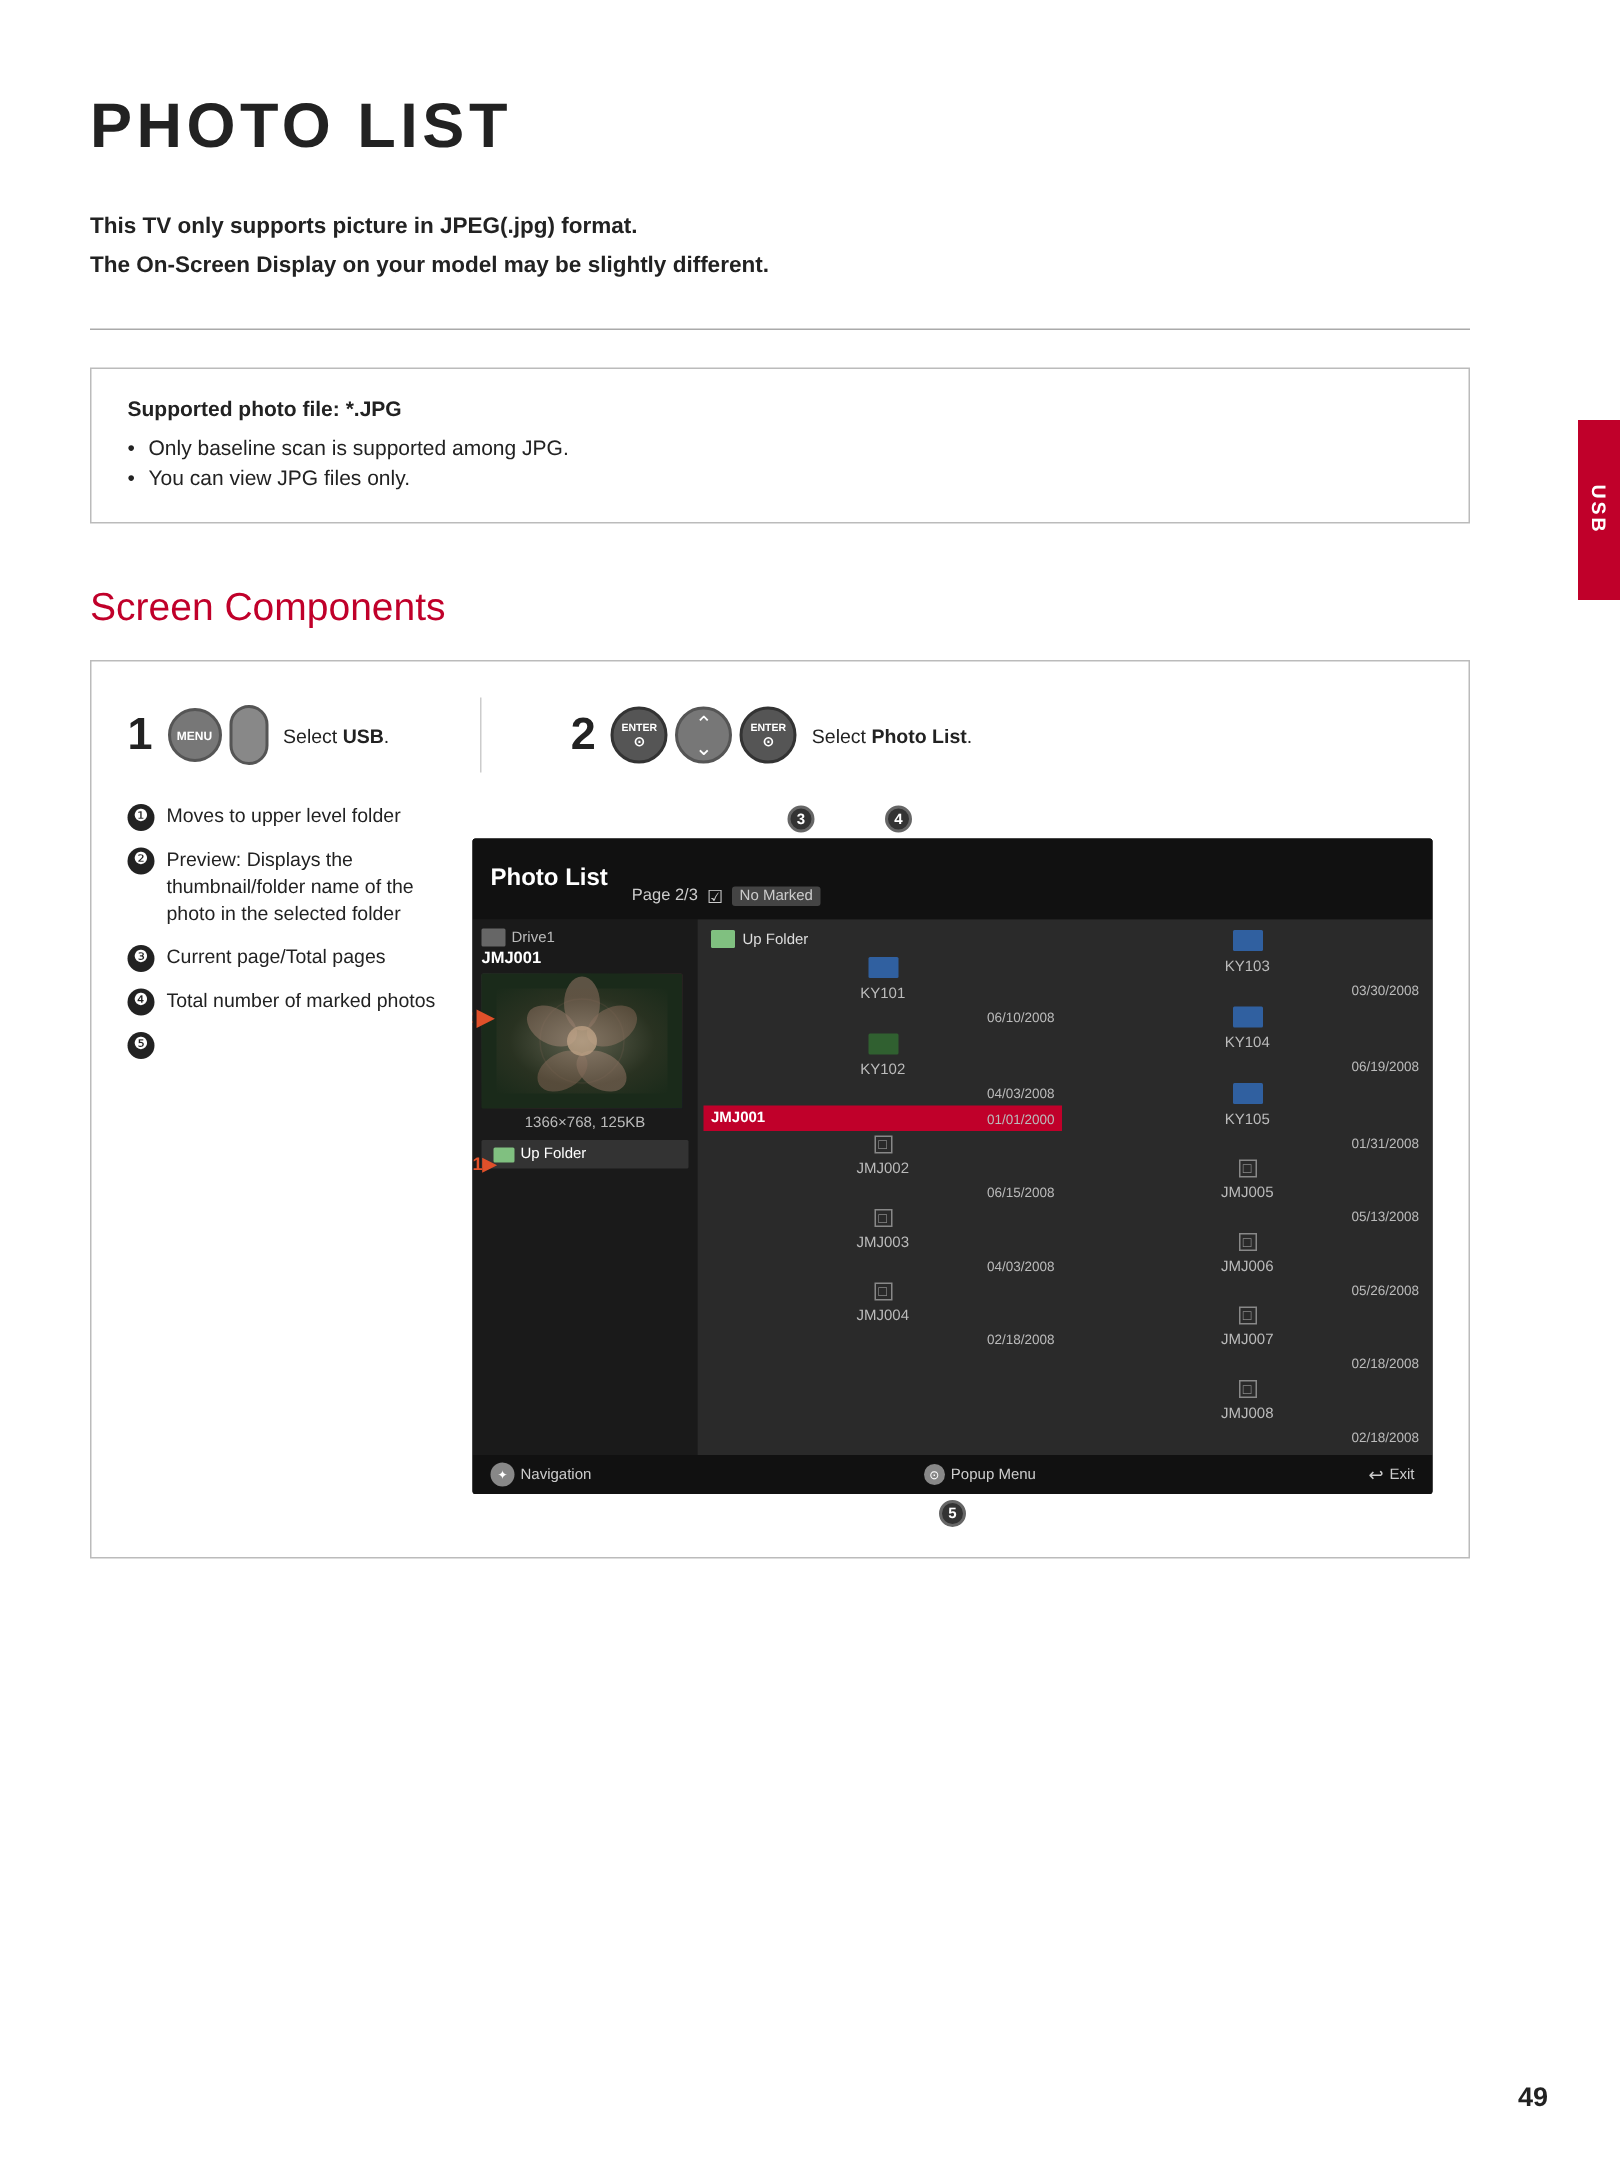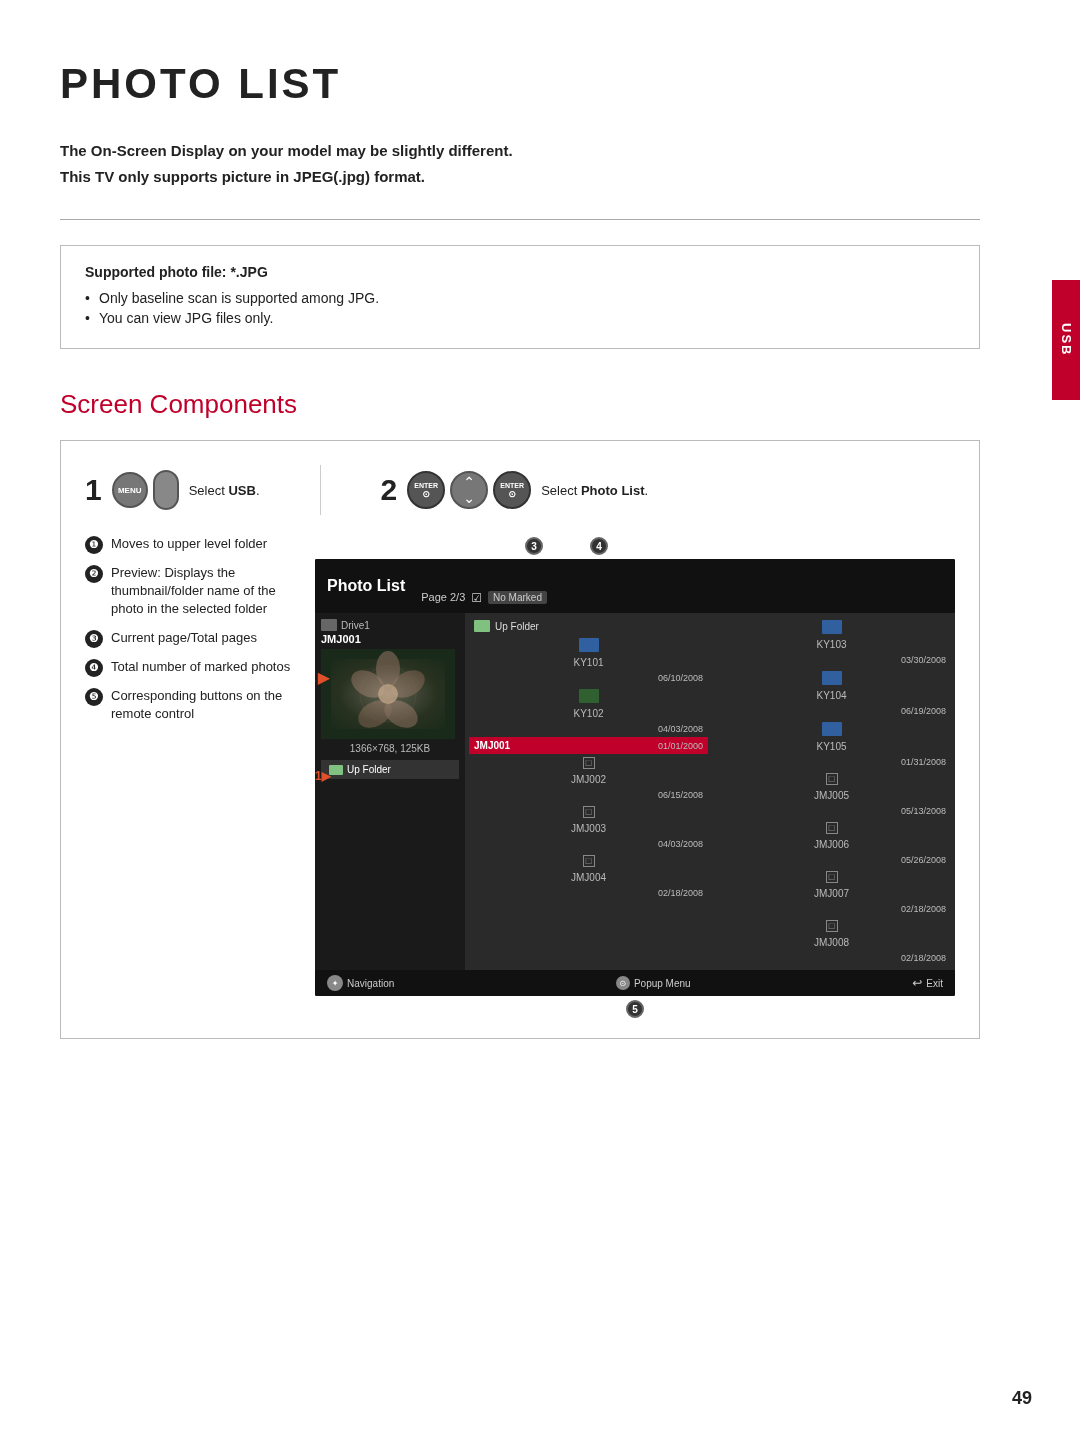--- a/index.html
+++ b/index.html
@@ -469,22 +469,22 @@
   <span>USB</span>
 </div>
 
 <div class="page-number">49</div>
 
 <div class="main-content">
 
   <h1 class="page-title">PHOTO LIST</h1>
 
   <div class="intro-text">
+    <div>This TV only supports picture in JPEG(.jpg) format.</div>
     <div>The On-Screen Display on your model may be slightly different.</div>
-    <div>This TV only supports picture in JPEG(.jpg) format.</div>
   </div>
 
   <hr class="divider">
 
   <div class="info-box">
     <div class="info-box-title">Supported photo file: *.JPG</div>
     <ul>
       <li>Only baseline scan is supported among JPG.</li>
       <li>You can view JPG files only.</li>
     </ul>
@@ -539,21 +539,20 @@
         <div class="annotation-item">
           <div class="annotation-num">❸</div>
           <span>Current page/Total pages</span>
         </div>
         <div class="annotation-item">
           <div class="annotation-num">❹</div>
           <span>Total number of marked photos</span>
         </div>
         <div class="annotation-item">
           <div class="annotation-num">❺</div>
-          <span>Corresponding buttons on the remote control</span>
         </div>
       </div>
 
       <div class="screenshot-wrapper">
 
         <div style="display:flex; justify-content:space-between; padding: 0 0 2px 130px; position:relative; height:24px;">
           <div style="position:absolute; left:210px; top:2px;">
             <div style="width:18px;height:18px;border-radius:50%;background:#333;border:2px solid #666;color:#fff;font-size:10px;font-weight:bold;display:flex;align-items:center;justify-content:center;">3</div>
           </div>
           <div style="position:absolute; left:275px; top:2px;">

